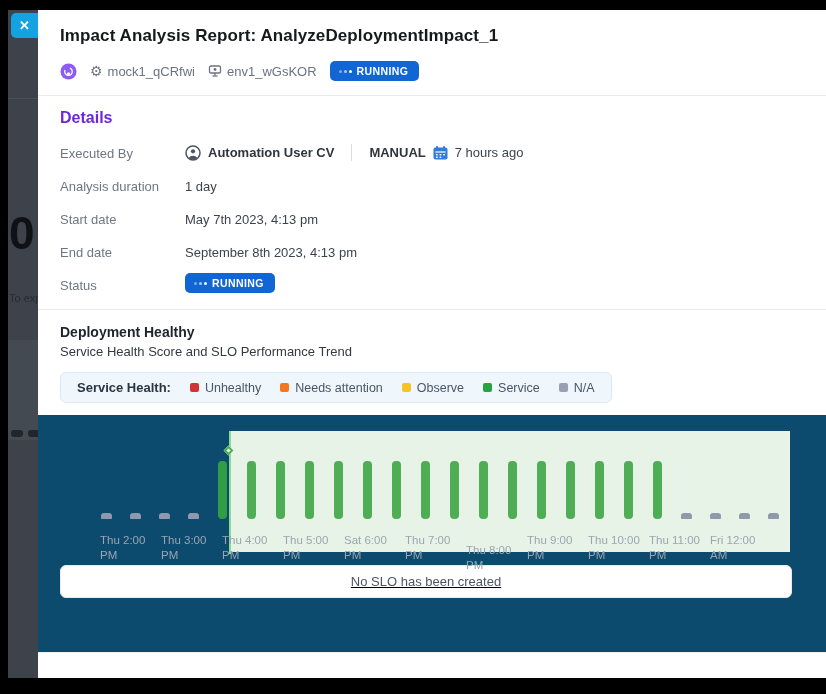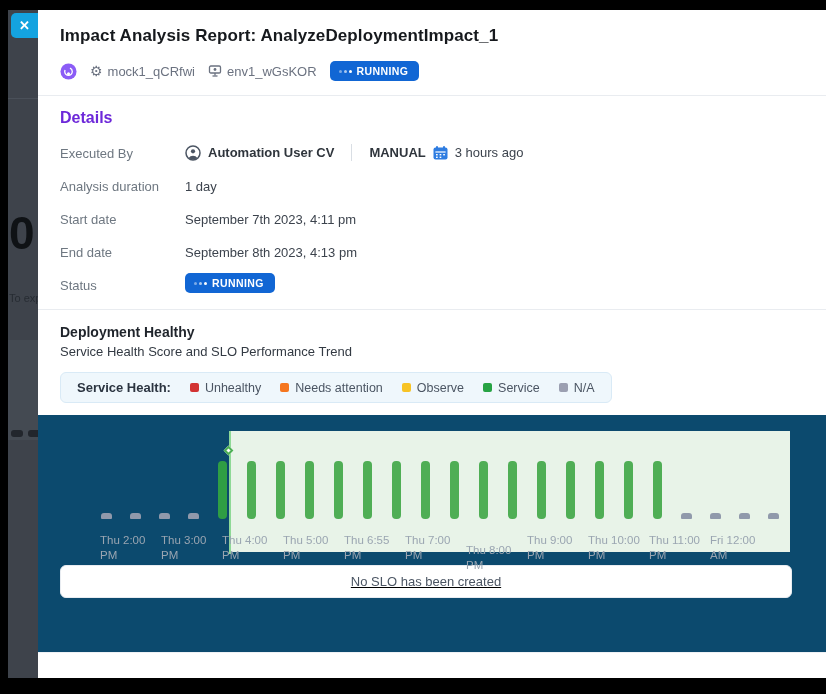--- a/index.html
+++ b/index.html
@@ -148,32 +148,32 @@
               <rect x="10" y="0" width="2" height="3.4" rx="1" fill="#2f7de1"></rect>
               <rect x="2.4" y="5.4" width="10.2" height="1.2" fill="#fff"></rect>
               <g fill="#fff">
                 <rect x="3" y="8" width="1.7" height="1.4"></rect>
                   <rect x="6.6" y="8" width="1.7" height="1.4"></rect>
                   <rect x="10.2" y="8" width="1.7" height="1.4"></rect>
                 <rect x="3" y="10.6" width="1.7" height="1.4"></rect>
                   <rect x="6.6" y="10.6" width="1.7" height="1.4"></rect>
               </g>
             </svg>
-            <span>3 hours ago</span>
+            <span>7 hours ago</span>
           </div>
         </div>
 
         <div class="row">
           <div class="row-label">Analysis duration</div>
           <div class="row-value">1 day</div>
         </div>
 
         <div class="row">
           <div class="row-label">Start date</div>
-          <div class="row-value">September 7th 2023, 4:11 pm</div>
+          <div class="row-value">May 7th 2023, 4:13 pm</div>
         </div>
 
         <div class="row">
           <div class="row-label">End date</div>
           <div class="row-value">September 8th 2023, 4:13 pm</div>
         </div>
 
         <div class="row">
           <div class="row-label">Status</div>
           <div class="row-value">
@@ -261,21 +261,21 @@
           </div>
           <div class="tick" style="left: 162px; top: 106px;">
             <div>Thu 4:00</div>
             <div>PM</div>
           </div>
           <div class="tick" style="left: 223px; top: 106px;">
             <div>Thu 5:00</div>
             <div>PM</div>
           </div>
           <div class="tick" style="left: 284px; top: 106px;">
-            <div>Thu 6:55</div>
+            <div>Sat 6:00</div>
             <div>PM</div>
           </div>
           <div class="tick" style="left: 345px; top: 106px;">
             <div>Thu 7:00</div>
             <div>PM</div>
           </div>
           <div class="tick" style="left: 406px; top: 116px;">
             <div>Thu 8:00</div>
             <div>PM</div>
           </div>

